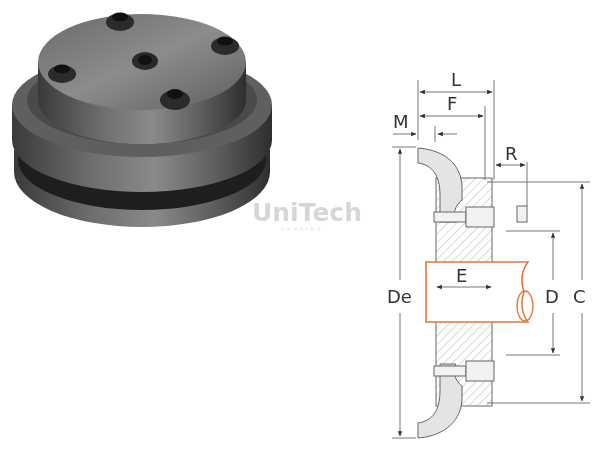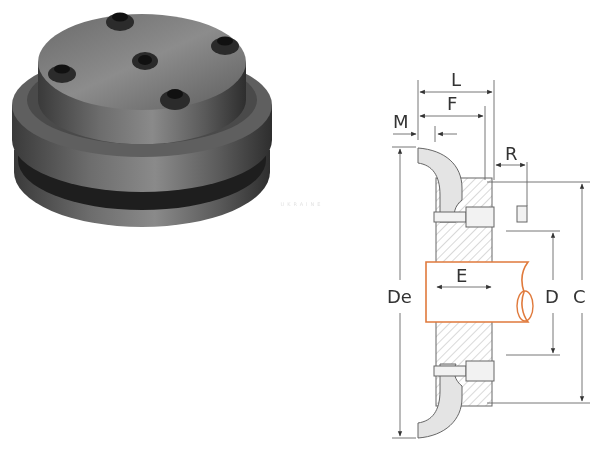--- a/index.html
+++ b/index.html
@@ -54,20 +54,21 @@
         <ellipse cx="225" cy="41" rx="8" ry="4.5" fill="#111"></ellipse>
       <ellipse cx="62" cy="74" rx="14" ry="9" fill="#2b2b2b"></ellipse>
         <ellipse cx="62" cy="69" rx="8" ry="4.5" fill="#111"></ellipse>
       <ellipse cx="175" cy="100" rx="15" ry="10" fill="#2b2b2b"></ellipse>
         <ellipse cx="175" cy="94" rx="8" ry="5" fill="#111"></ellipse>
     </g>
   </svg>
 </div>
 
 <div class="watermark">
+  <div class="brand">UniTech</div>
   <div class="sub">UKRAINE</div>
 </div>
 
 <div class="diagram">
   <svg width="240" height="410" viewBox="360 40 240 410">
     <defs>
       <pattern id="hatch" width="6" height="6" patternUnits="userSpaceOnUse" patternTransform="rotate(45)">
         <line x1="0" y1="0" x2="0" y2="6" stroke="#a0a0a0" stroke-width="0.8"></line>
       </pattern>
       <marker id="arr" viewBox="0 0 10 10" refX="9" refY="5" markerWidth="6" markerHeight="6" orient="auto-start-reverse">

